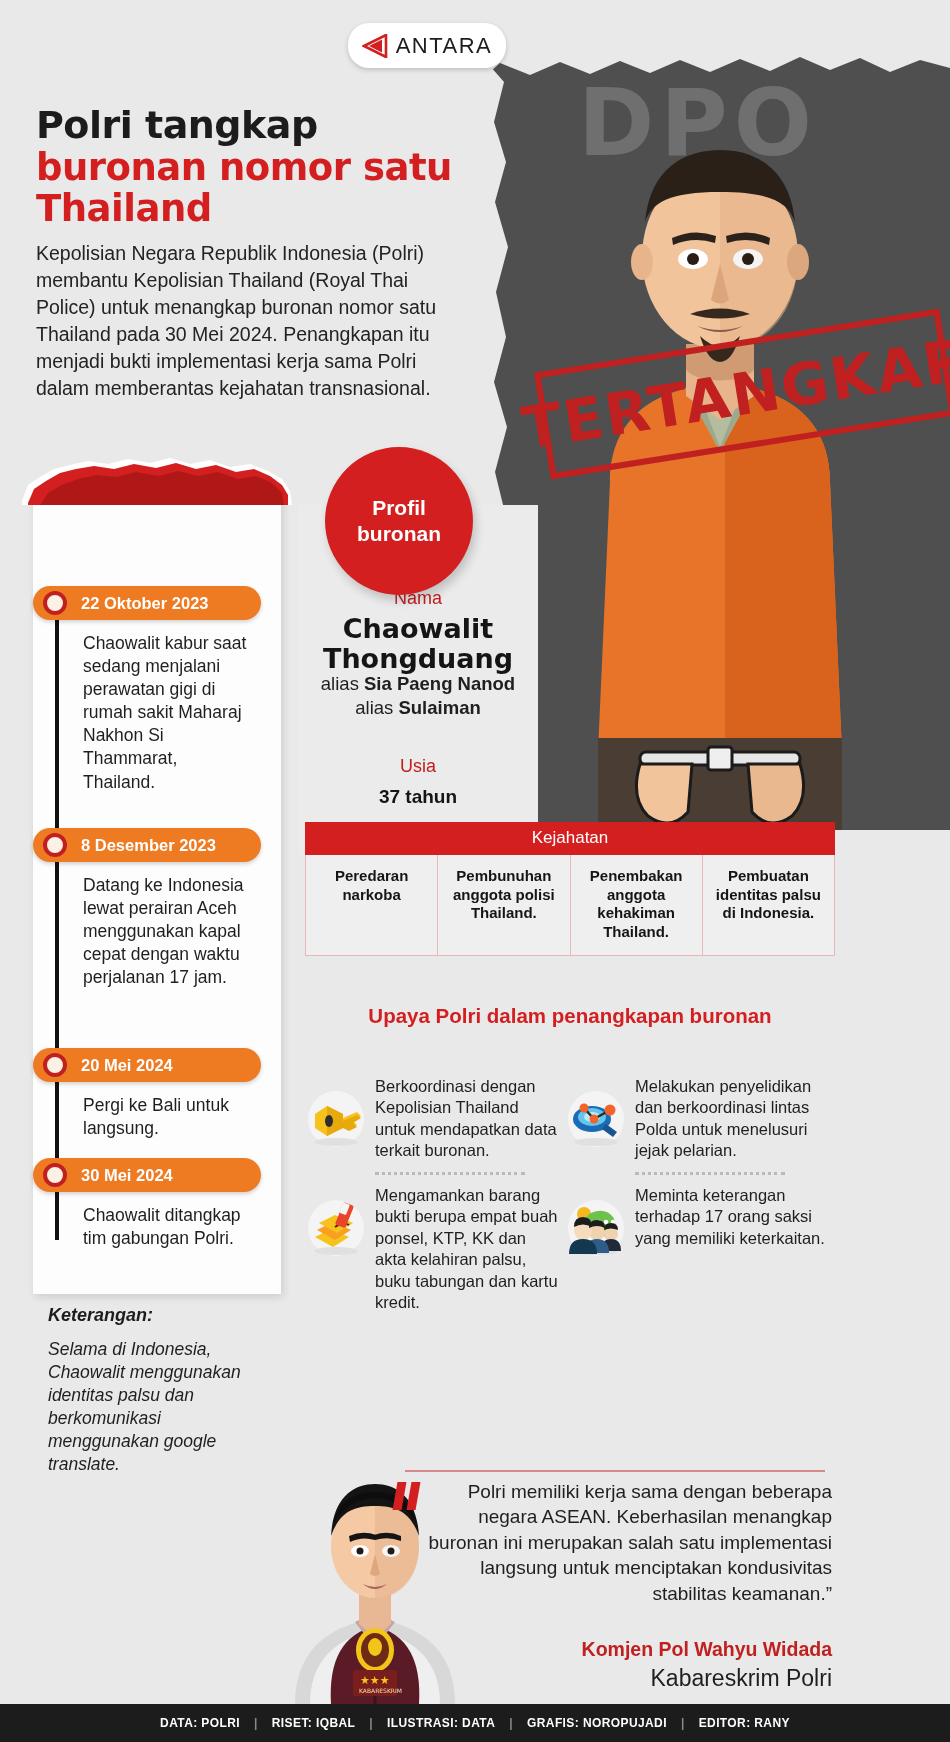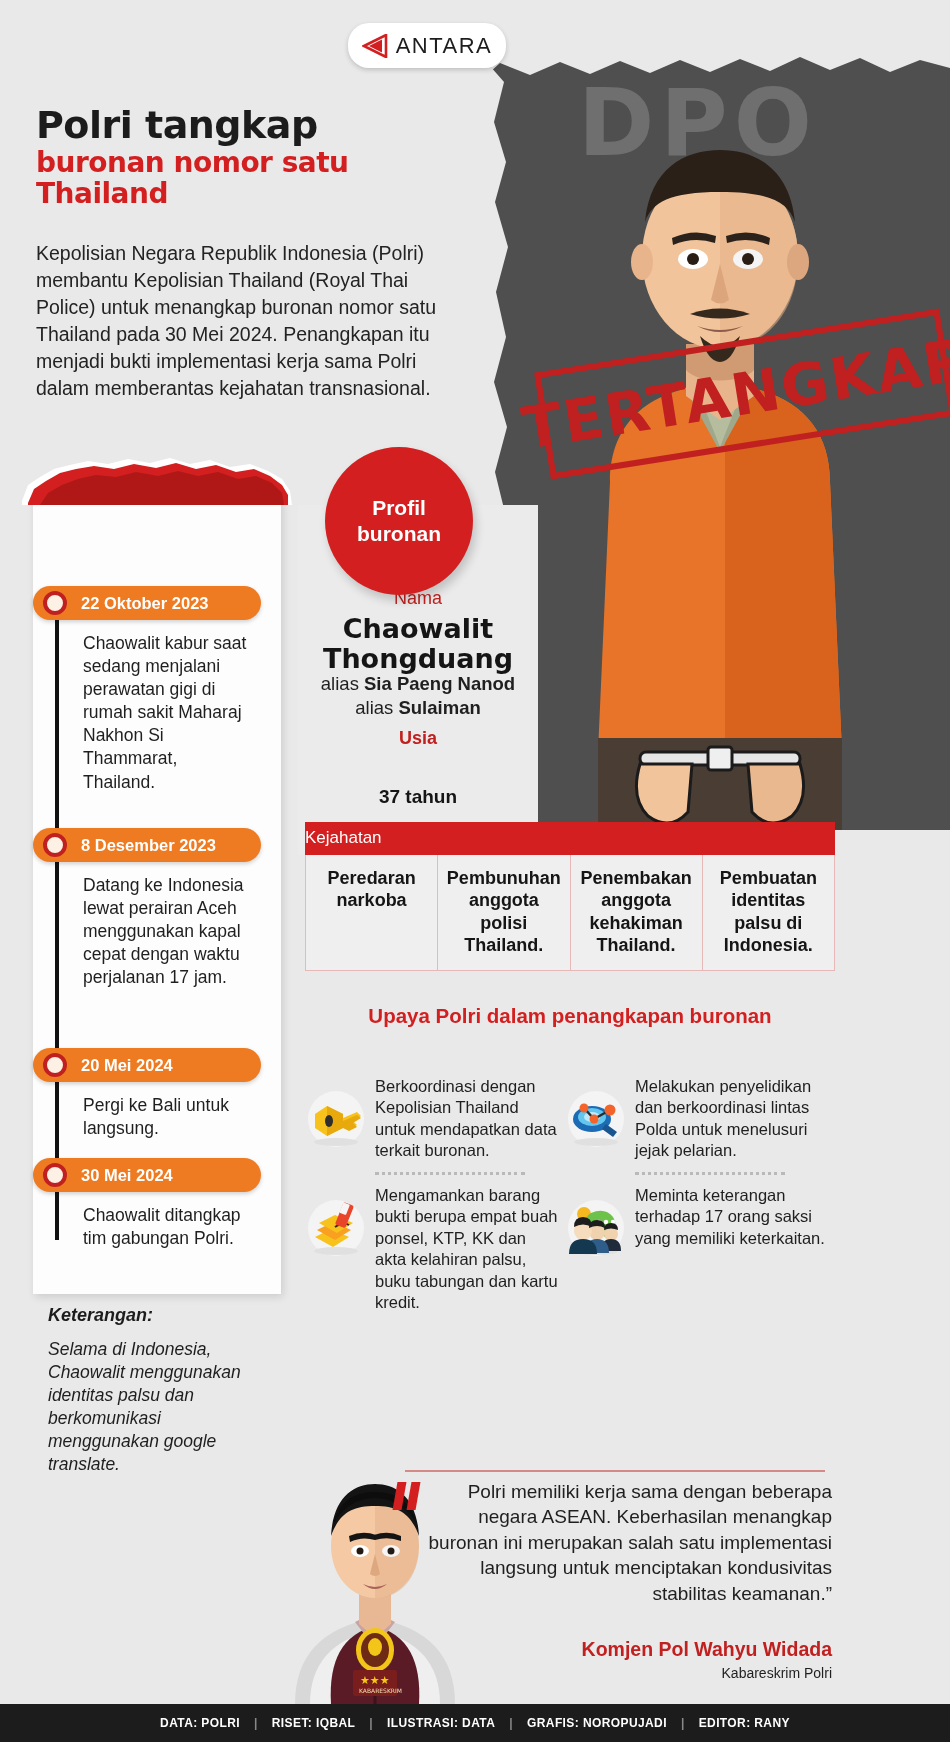--- a/index.html
+++ b/index.html
@@ -76,21 +76,21 @@
     left: 36px; top: 104px;
     width: 430px;
     z-index: 30;
   }
   .headline .l1 {
     font-size: 38px; font-weight: 900; color: #1c1c1c;
     line-height: 1.12; letter-spacing:-0.5px;
     font-family:"DejaVu Sans", sans-serif;
   }
   .headline .l2 {
-    font-size: 28px; font-weight: 900; color: #d31f1f;
+    font-size: 37px; font-weight: 900; color: #d31f1f;
     line-height: 1.12; letter-spacing:-0.5px;
     font-family:"DejaVu Sans", sans-serif;
   }
   .lede {
     position: absolute;
     left: 36px; top: 240px;
     width: 430px;
     font-size: 19.5px;
     line-height: 1.38;
     color: #232323;
@@ -210,29 +210,30 @@
 
   
   .kj-wrap {
     position: absolute;
     left: 305px; top: 822px;
     width: 530px;
     z-index: 30;
   }
   .kj-head {
     background: #d31f1f; color:#fff;
+    text-align:center;
     font-size: 17px;
     padding: 6px 0 7px;
   }
   .kj-row { display: flex; border:1px solid #e6b8b8; border-top:none; background:#efefef;}
   .kj-cell {
     flex: 1;
     padding: 12px 6px 14px;
     text-align:center;
-    font-size: 18px;
+    font-size: 15px;
     font-weight: 800;
     line-height: 1.24;
     color:#151515;
     border-right: 1px solid #e6b8b8;
   }
   .kj-cell:last-child { border-right: none; }
 
   
   .upaya-title {
     position: absolute; left: 305px; top: 1004px; width: 530px;
@@ -282,21 +283,21 @@
     text-indent: 28px;
   }
   .quote-name {
     position: absolute; left: 412px; top: 1638px; width: 420px;
     text-align: right;
     font-size: 19.5px; font-weight: 800; color:#c0201f; z-index:31;
   }
   .quote-role {
     position: absolute; left: 412px; top: 1665px; width: 420px;
     text-align: right;
-    font-size: 14px; color:#1f1f1f; z-index:31;
+    font-size: 23px; color:#1f1f1f; z-index:31;
   }
 
   
   .footer {
     position: absolute; left:0; bottom:0; width: 950px; height: 38px;
     background: #1c1c1c;
     display:flex; align-items:center; justify-content:center;
     gap: 14px;
     z-index: 60;
   }
@@ -432,21 +433,21 @@
       <span>Profil</span><br>
       <span>buronan</span>
     </span>
   </div>
   <div class="prof-field-label" style="top:588px;">Nama</div>
   <div class="prof-name">Chaowalit Thongduang</div>
   <div class="prof-alias">
     <span>alias </span><b>Sia Paeng Nanod</b><br>
     <span>alias </span><b>Sulaiman</b>
   </div>
-  <div class="prof-field-label" style="top:728px;font-weight:bold;">Usia</div>
+  <div class="prof-field-label" style="top:756px;">Usia</div>
   <div class="prof-age">37 tahun</div>
 
   <div class="kj-wrap">
     <div class="kj-head">Kejahatan</div>
     <div class="kj-row">
       <div class="kj-cell">Peredaran narkoba</div>
       <div class="kj-cell">Pembunuhan anggota polisi Thailand.</div>
       <div class="kj-cell">Penembakan anggota kehakiman Thailand.</div>
       <div class="kj-cell">Pembuatan identitas palsu di Indonesia.</div>
     </div>

